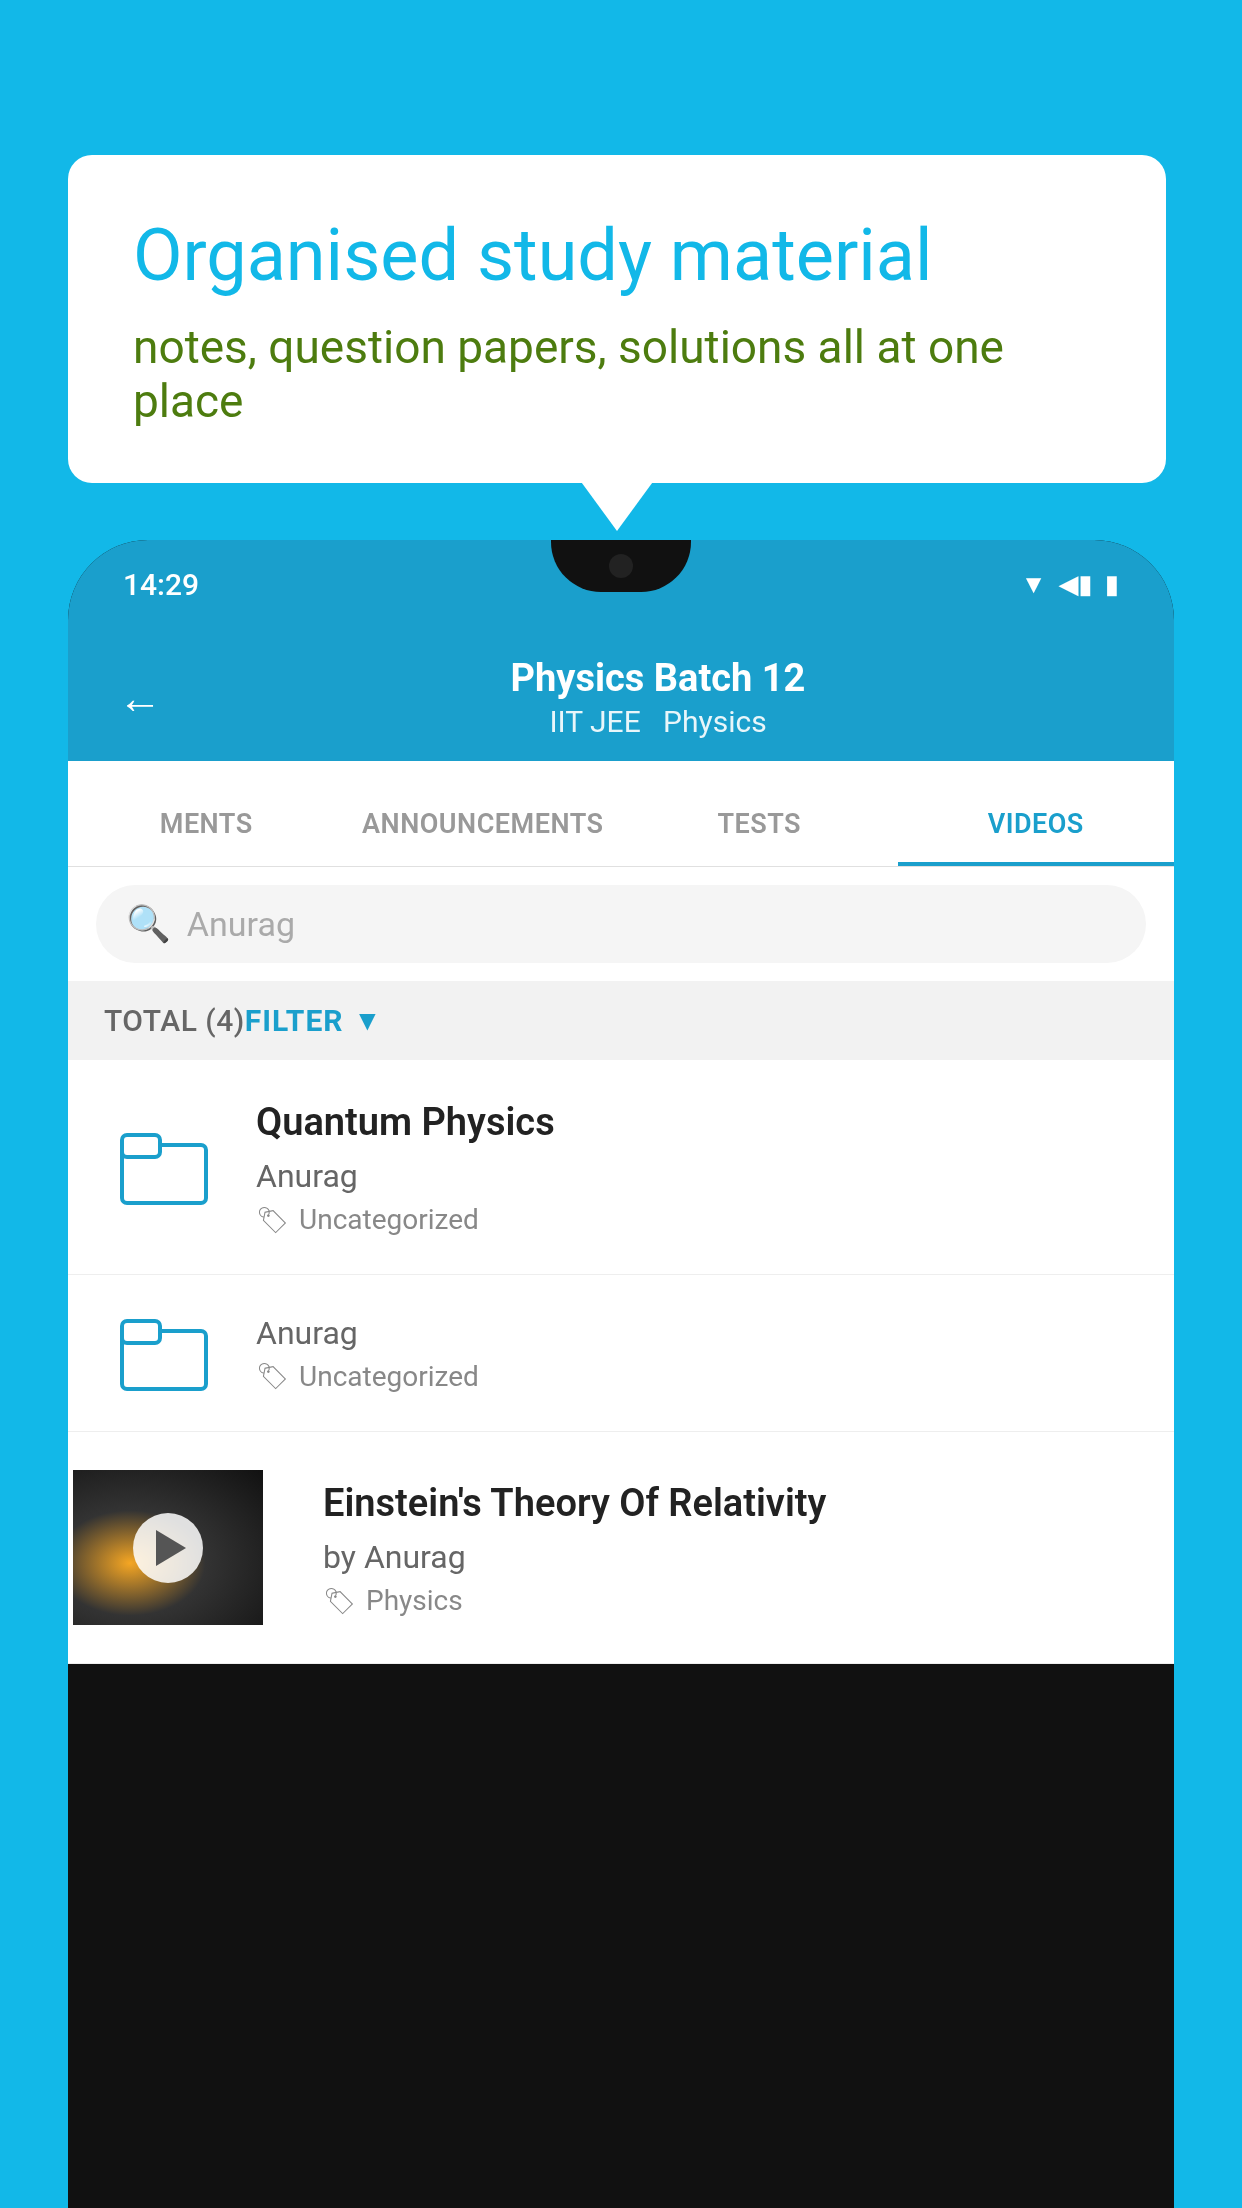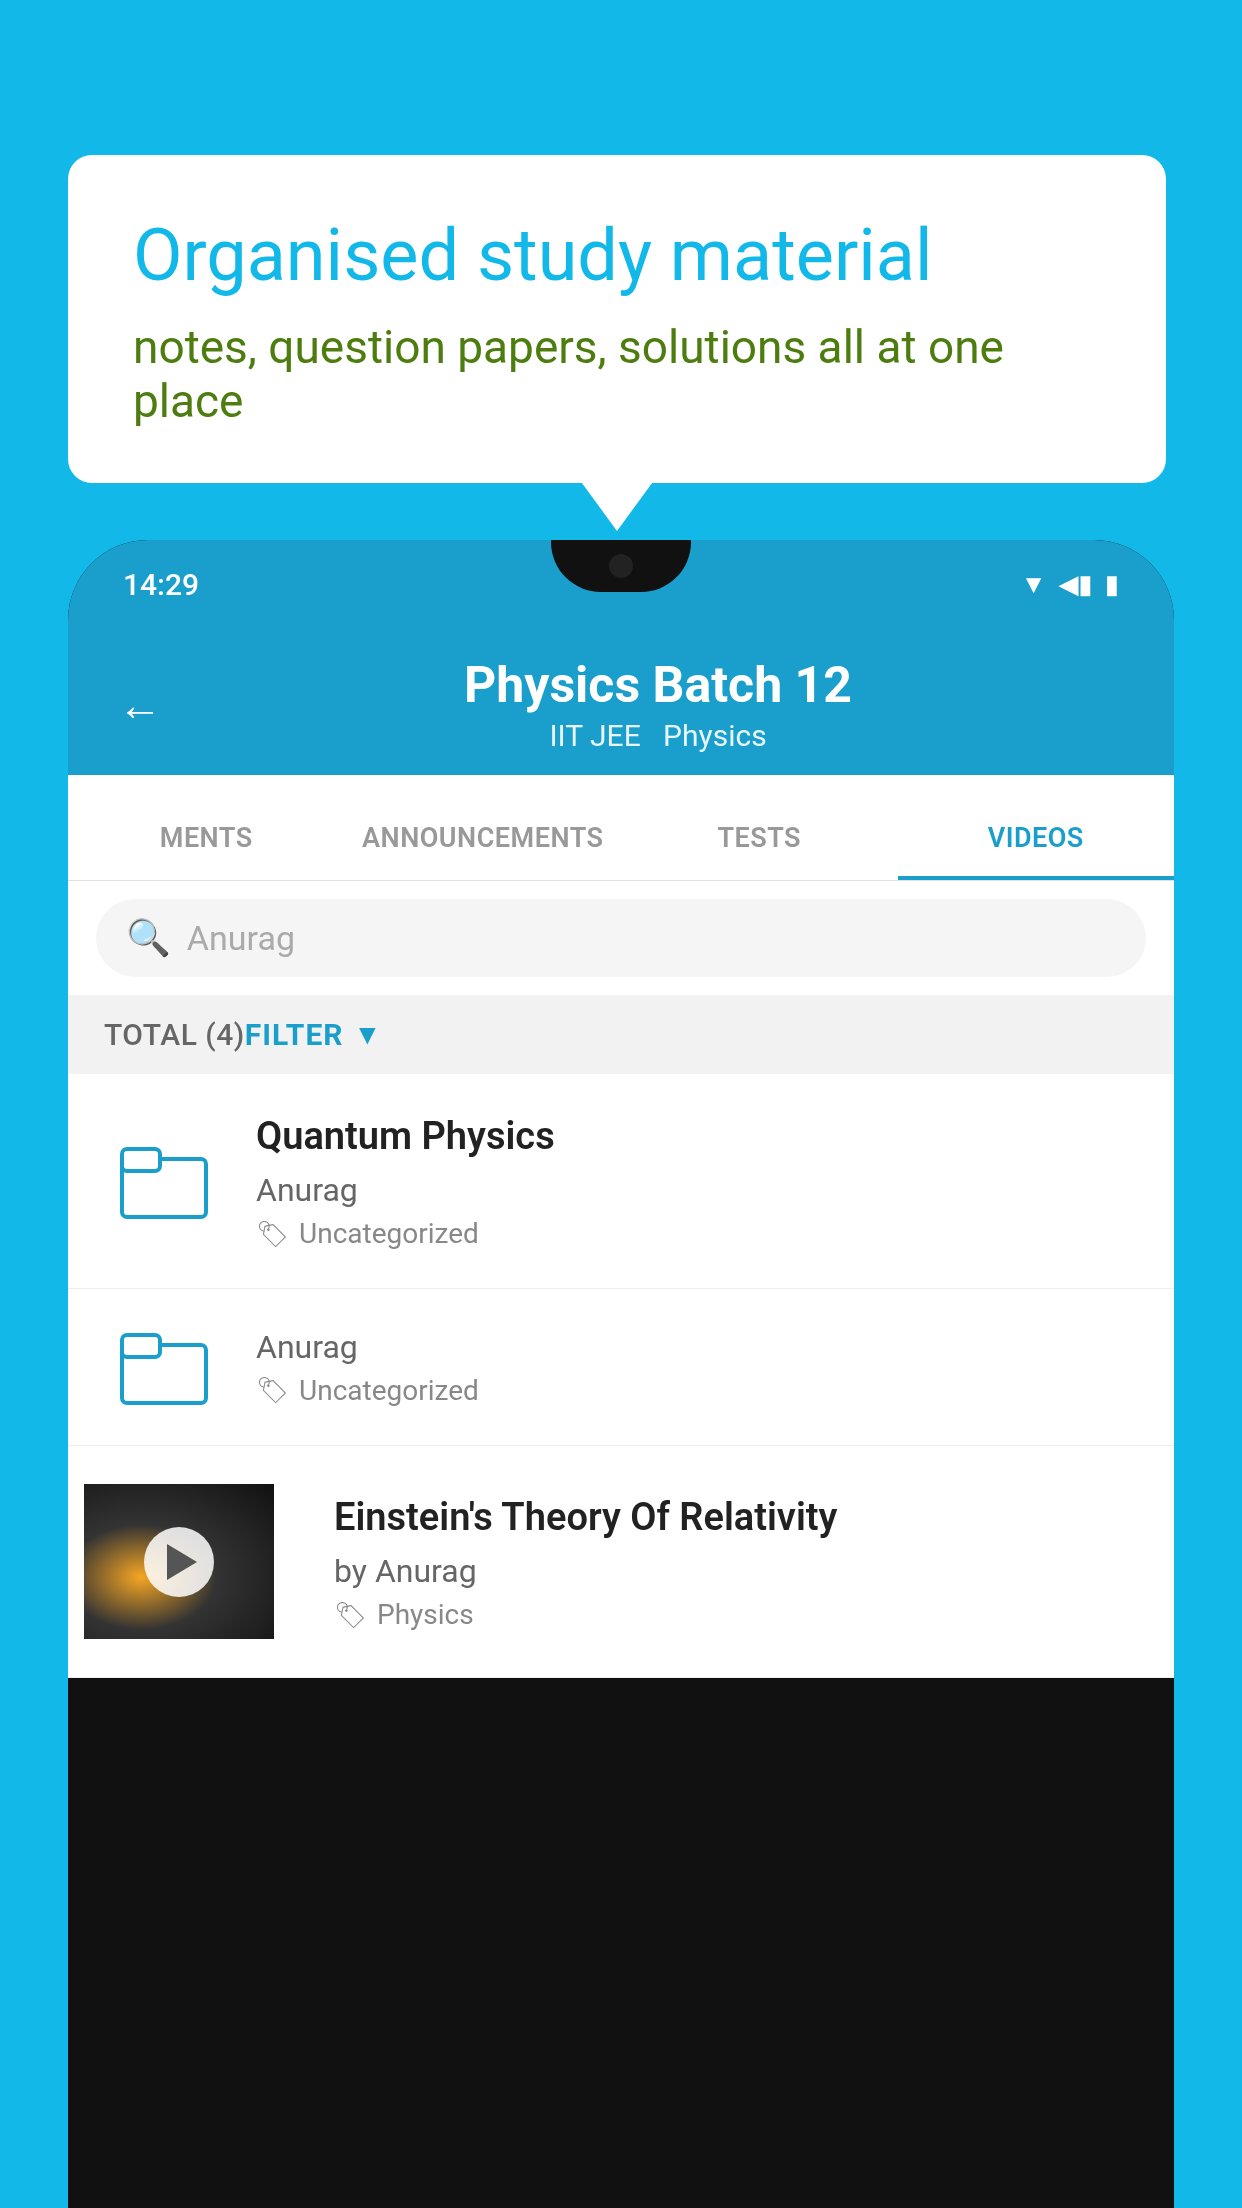--- a/index.html
+++ b/index.html
@@ -130,21 +130,21 @@
       cursor: pointer;
     }
 
     .header-title-block {
       text-align: center;
       flex: 1;
     }
 
     .header-main-title {
       color: white;
-      font-size: 50px;
+      font-size: 38px;
       font-weight: 700;
     }
 
     .header-subtitle {
       color: rgba(255,255,255,0.9);
       font-size: 30px;
       margin-top: 4px;
     }
 
     
@@ -246,21 +246,21 @@
 
     .video-item {
       display: flex;
       align-items: center;
       padding: 38px 36px;
       border-bottom: 1px solid #eee;
       gap: 32px;
     }
 
     .video-item.has-thumbnail {
-      padding-left: 16px;
+      padding-left: 5px;
       padding-right: 36px;
     }
 
     .folder-icon-container {
       width: 120px;
       display: flex;
       justify-content: center;
       flex-shrink: 0;
     }
 

